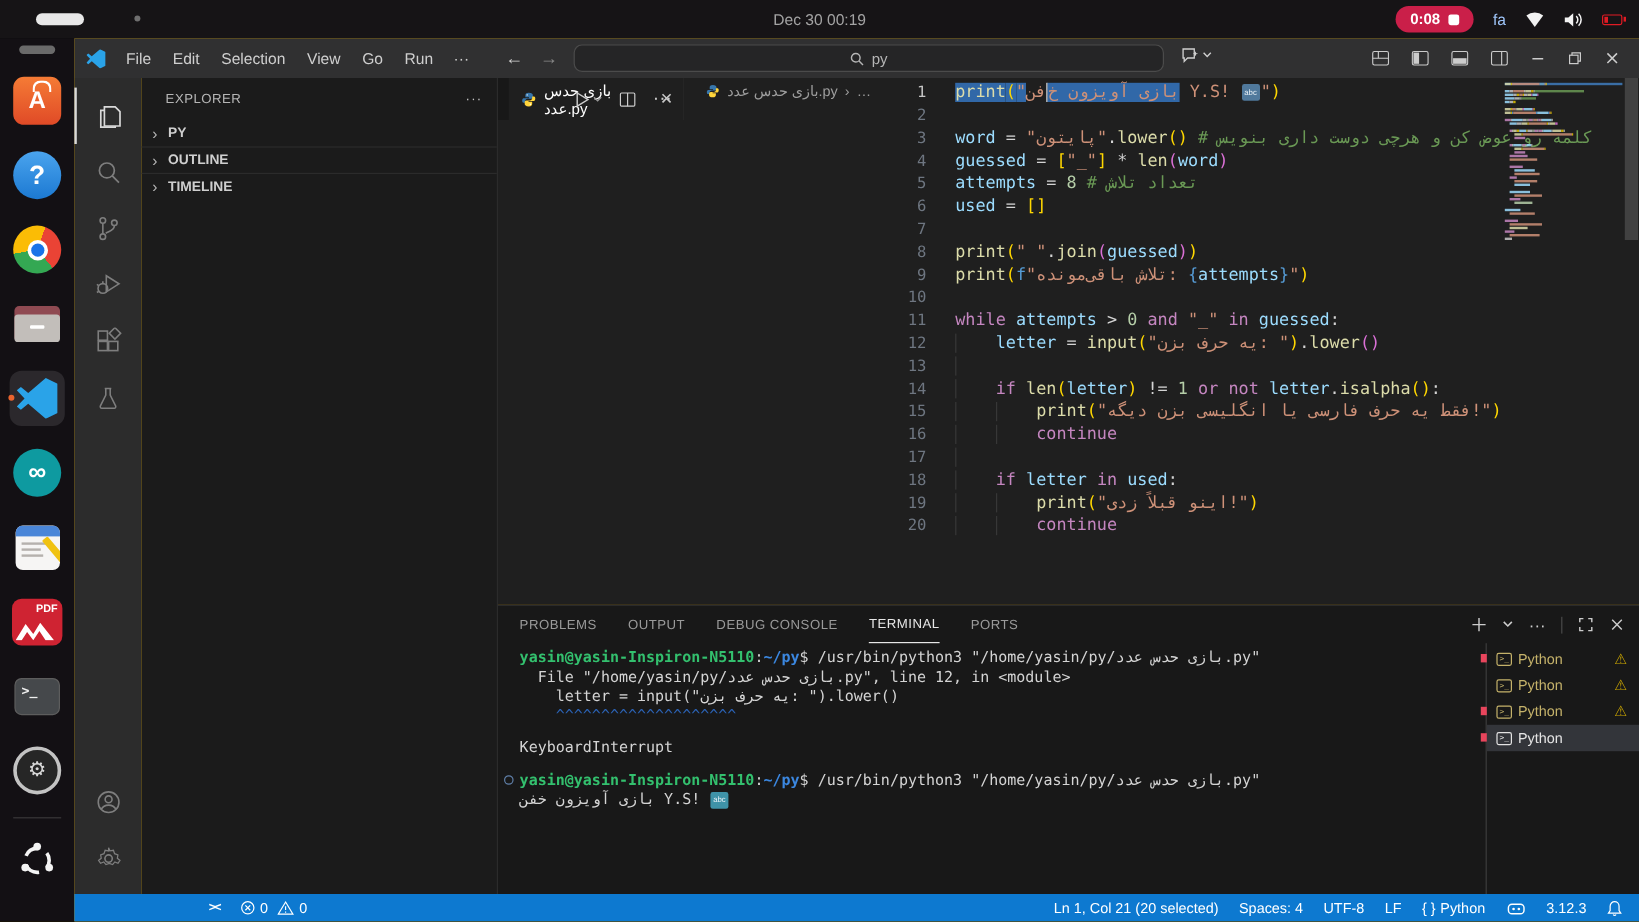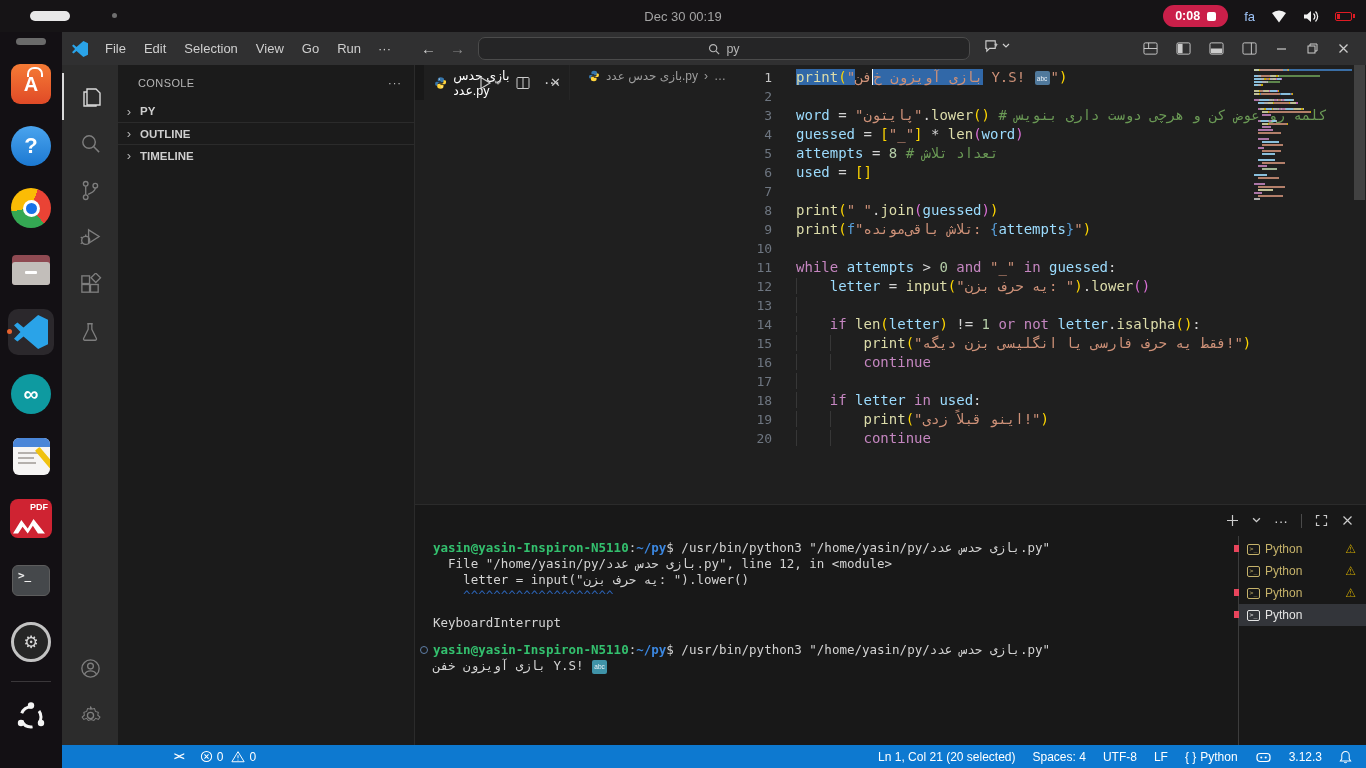--- a/index.html
+++ b/index.html
@@ -363,21 +363,21 @@
         <div class="act-icon" style="margin-bottom:6px">
           <svg width="23" height="23" viewBox="0 0 24 24" stroke="currentColor" stroke-width="1.4" fill="none">
               <circle cx="12" cy="12" r="3.2"></circle>
               <path d="M12 2.5l1.2 2.8 3-.5 1 2.9 2.9 1-.5 3 2.3 1.9-1.7 2.5-2.8-1.2-1.9 2.3-2.9-1-2.9 1-1.9-2.3-2.8 1.2-1.7-2.5 2.3-1.9-.5-3 2.9-1 1-2.9 3 .5z" stroke-width="1.1"></path>
             </svg>
         </div>
       </div>
 
       <div id="sidebar">
         <div id="sidebar-header">
-          <span>CONSOLE</span>
+          <span>EXPLORER</span>
           <span class="more">···</span>
         </div>
         <div id="sidebar-sections">
             <div class="side-section">
               <span class="chev">›</span>
               <span>PY</span>
             </div>
             <div class="side-section">
               <span class="chev">›</span>
               <span>OUTLINE</span>
@@ -675,20 +675,27 @@
                   <span style="width: 0px; opacity: 0.85;"></span>
                   <span style="width: 6.3px; background: rgb(200, 200, 200); opacity: 0.85;"></span>
                 </div>
               </div>
             <div id="vscroll"></div>
           </div>
         </div>
 
         <div id="panel">
           <div id="panelheader">
+            <div id="paneltabs" style="display:flex">
+                <span class="ptab">PROBLEMS</span>
+                <span class="ptab">OUTPUT</span>
+                <span class="ptab">DEBUG CONSOLE</span>
+                <span class="ptab active">TERMINAL</span>
+                <span class="ptab">PORTS</span>
+              </div>
             <div id="panel-actions">
               <svg width="13" height="13" viewBox="0 0 13 13">
                   <path d="M6.5 1v11M1 6.5h11" stroke="#cccccc" stroke-width="1.2"></path>
                 </svg>
               <svg width="9" height="7" viewBox="0 0 8 6">
                   <path d="M1 1l3 3 3-3" stroke="#cccccc" stroke-width="1.2" fill="none"></path>
                 </svg>
               <span>···</span>
               <span class="sep"></span>
               <svg width="13" height="13" viewBox="0 0 13 13" stroke="#cccccc" fill="none" stroke-width="1.2">

